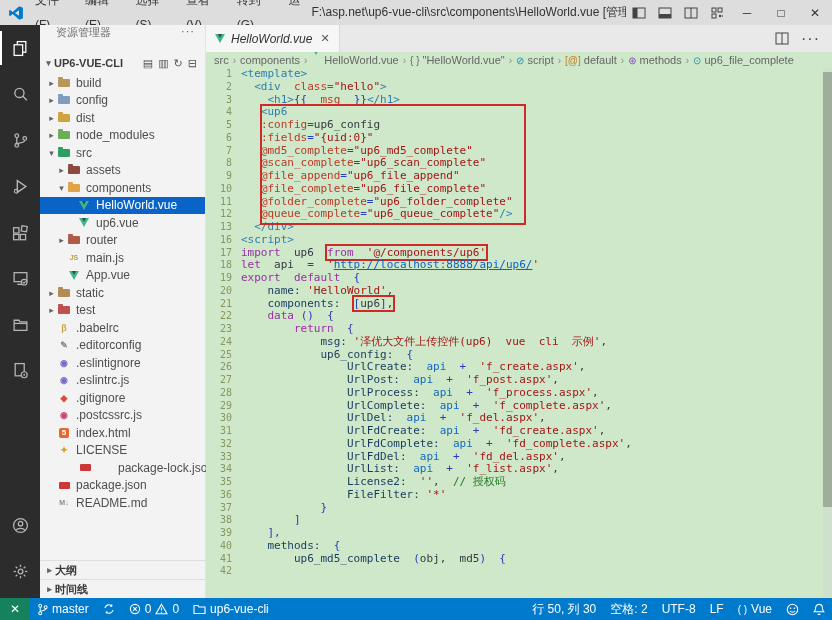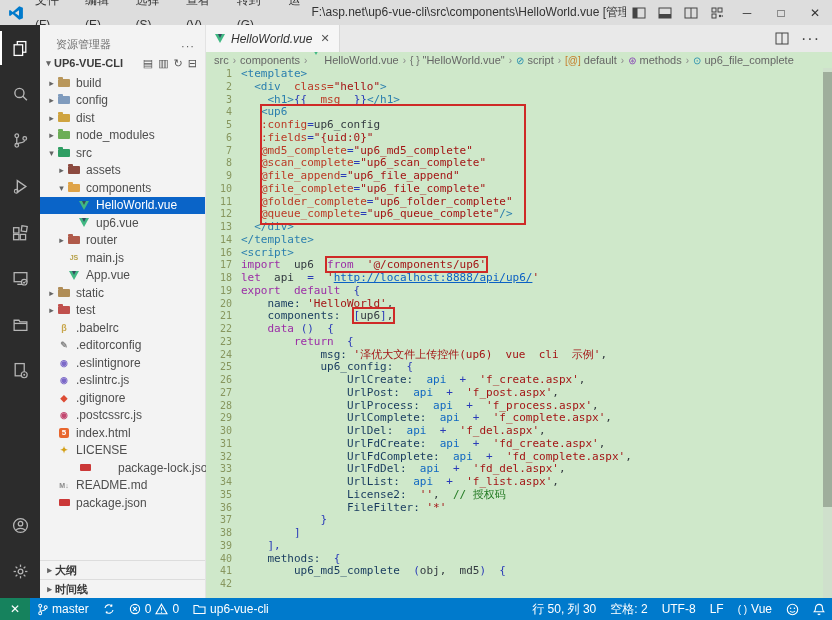--- a/index.html
+++ b/index.html
@@ -16,21 +16,21 @@
   .main{display:flex;height:573px;}
   
   .activitybar{width:40px;background:#2c2c2c;display:flex;flex-direction:column;align-items:center;flex:none;}
   .ab-item{width:40px;height:46px;display:flex;align-items:center;justify-content:center;color:#b6b6b6;position:relative;}
   .ab-item.active{color:#fff;}
   .ab-item.active::before{content:"";position:absolute;left:0;top:6px;bottom:6px;width:2px;background:#fff;}
   .ab-bottom{margin-top:auto;width:100%;display:flex;flex-direction:column;align-items:center;padding-bottom:4px;}
   
   .sidebar{width:166px;background:#f3f3f3;flex:none;display:flex;flex-direction:column;
            font-size:12px;color:#4e4e4e;box-sizing:border-box;border-right:1px solid #e3e3e3;}
-  .sb-title{height:27px;display:flex;align-items:flex-end;padding:0 10px 0 16px;font-size:11px;color:#6f6f6f;flex:none;}
+  .sb-title{height:27px;display:flex;align-items:flex-start;padding:0 10px 0 16px;font-size:11px;color:#6f6f6f;flex:none;}
   .sb-title .more{margin-left:auto;letter-spacing:1px;color:#555;}
   .project-row{height:22px;display:flex;align-items:center;font-weight:bold;font-size:11px;color:#3b3b3b;padding-left:3px;flex:none;}
   .project-row .actions{margin-left:auto;display:flex;gap:5px;padding-right:8px;color:#555;font-weight:normal;font-size:11px;}
   .tree{flex:none;}
   .tree-item{height:17.5px;display:flex;align-items:center;cursor:pointer;white-space:nowrap;}
   .tree-item.selected{background:#0a64c8;color:#fff;}
   .twisty{width:11px;flex:none;font-size:9px;color:#646464;text-align:center;}
   .tree-item.selected .twisty{color:#fff;}
   .fic{width:14px;height:12px;flex:none;margin-right:5px;display:flex;align-items:center;justify-content:center;font-size:9px;font-weight:bold;}
   .folder-glyph{width:12px;height:8px;border-radius:1px;position:relative;}
@@ -360,29 +360,29 @@
         </div>
         <div class="tree-item" style="padding-left: 6px; gap: 21px;">
           <span class="twisty"></span>
           <span class="fic">
             <span class="fi-npm"></span>
           </span>
           <span>package-lock.json</span>
         </div>
         <div class="tree-item" style="padding-left: 6px;">
           <span class="twisty"></span>
+          <span class="fic">
+            <span class="fi-npm"></span>
+          </span>
+          <span>package.json</span>
+        </div>
+        <div class="tree-item" style="padding-left: 6px;">
+          <span class="twisty"></span>
           <span class="fic" style="color: rgb(138, 138, 138); font-size: 7px;">M↓</span>
           <span>README.md</span>
-        </div>
-        <div class="tree-item" style="padding-left: 6px;">
-          <span class="twisty"></span>
-          <span class="fic">
-            <span class="fi-npm"></span>
-          </span>
-          <span>package.json</span>
         </div>
       </div>
     <div class="sb-sections" id="sections">
         <div class="sb-section">
           <span class="twisty">▸</span>
           <span>大纲</span>
         </div>
         <div class="sb-section">
           <span class="twisty">▸</span>
           <span>时间线</span>
@@ -453,21 +453,20 @@
         <div class="line"><span class="ln">4</span><span><span class="x">   </span><span class="t">&lt;up6</span></span></div>
         <div class="line"><span class="ln">5</span><span><span class="x">   </span><span class="a">:config</span><span class="u">=</span><span class="x">up6_config</span></span></div>
         <div class="line"><span class="ln">6</span><span><span class="x">   </span><span class="a">:fields</span><span class="u">=</span><span class="s">"{uid:0}"</span></span></div>
         <div class="line"><span class="ln">7</span><span><span class="x">   </span><span class="a">@md5_complete</span><span class="u">=</span><span class="s">"up6_md5_complete"</span></span></div>
         <div class="line"><span class="ln">8</span><span><span class="x">   </span><span class="a">@scan_complete</span><span class="u">=</span><span class="s">"up6_scan_complete"</span></span></div>
         <div class="line"><span class="ln">9</span><span><span class="x">   </span><span class="a">@file_append</span><span class="u">=</span><span class="s">"up6_file_append"</span></span></div>
         <div class="line"><span class="ln">10</span><span><span class="x">   </span><span class="a">@file_complete</span><span class="u">=</span><span class="s">"up6_file_complete"</span></span></div>
         <div class="line"><span class="ln">11</span><span><span class="x">   </span><span class="a">@folder_complete</span><span class="u">=</span><span class="s">"up6_folder_complete"</span></span></div>
         <div class="line"><span class="ln">12</span><span><span class="x">   </span><span class="a">@queue_complete</span><span class="u">=</span><span class="s">"up6_queue_complete"</span><span class="t">/&gt;</span></span></div>
         <div class="line"><span class="ln">13</span><span><span class="x">  </span><span class="t">&lt;/div&gt;</span></span></div>
-        <div class="line"><span class="ln">14</span><span><span class="t">&lt;/template&gt;</span></span></div>
         <div class="line"><span class="ln">16</span><span><span class="t">&lt;script&gt;</span></span></div>
         <div class="line"><span class="ln">17</span><span><span class="k">import</span><span class="x">  up6  </span><span class="red-inline"><span class="k">from</span><span class="x">  </span><span class="s">'@/components/up6'</span></span></span></div>
         <div class="line"><span class="ln">18</span><span><span class="k">let</span><span class="x">  api  </span><span class="u">=</span><span class="x">  </span><span class="s">'</span><span class="l">http://localhost:8888/api/up6/</span><span class="s">'</span></span></div>
         <div class="line"><span class="ln">19</span><span><span class="k">export</span><span class="x">  </span><span class="k">default</span><span class="x">  </span><span class="u">{</span></span></div>
         <div class="line"><span class="ln">20</span><span><span class="x">    </span><span class="p">name:</span><span class="x"> </span><span class="s">'HelloWorld'</span><span class="x">,</span></span></div>
         <div class="line"><span class="ln">21</span><span><span class="x">    </span><span class="p">components:</span><span class="x">  </span><span class="red-inline"><span class="u">[</span><span class="x">up6</span><span class="u">]</span><span class="x">,</span></span></span></div>
         <div class="line"><span class="ln">22</span><span><span class="x">    </span><span class="k">data</span><span class="x"> </span><span class="u">()</span><span class="x">  </span><span class="u">{</span></span></div>
         <div class="line"><span class="ln">23</span><span><span class="x">        </span><span class="k">return</span><span class="x">  </span><span class="u">{</span></span></div>
         <div class="line"><span class="ln">24</span><span><span class="x">            </span><span class="p">msg:</span><span class="x"> </span><span class="s">'泽优大文件上传控件(up6)  vue  cli  示例'</span><span class="x">,</span></span></div>
         <div class="line"><span class="ln">25</span><span><span class="x">            </span><span class="p">up6_config:</span><span class="x">  </span><span class="u">{</span></span></div>

